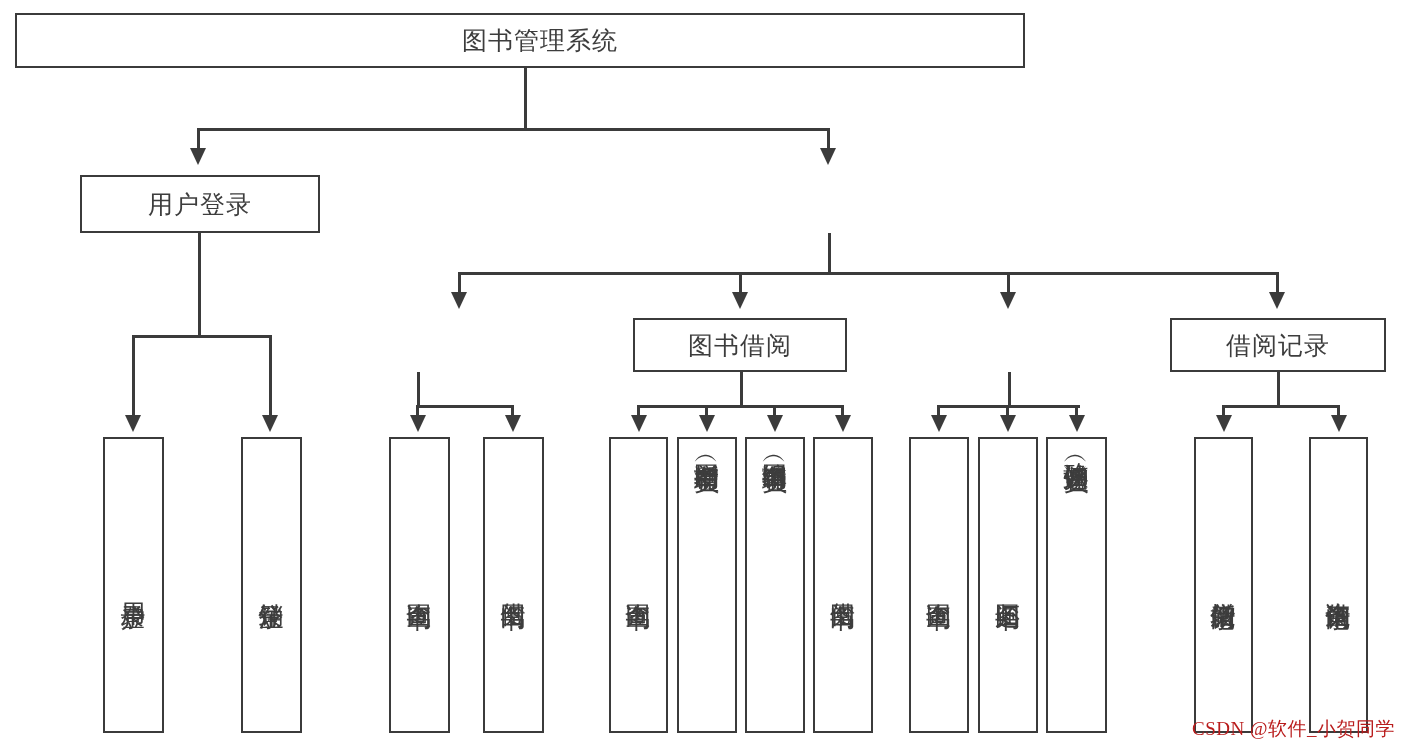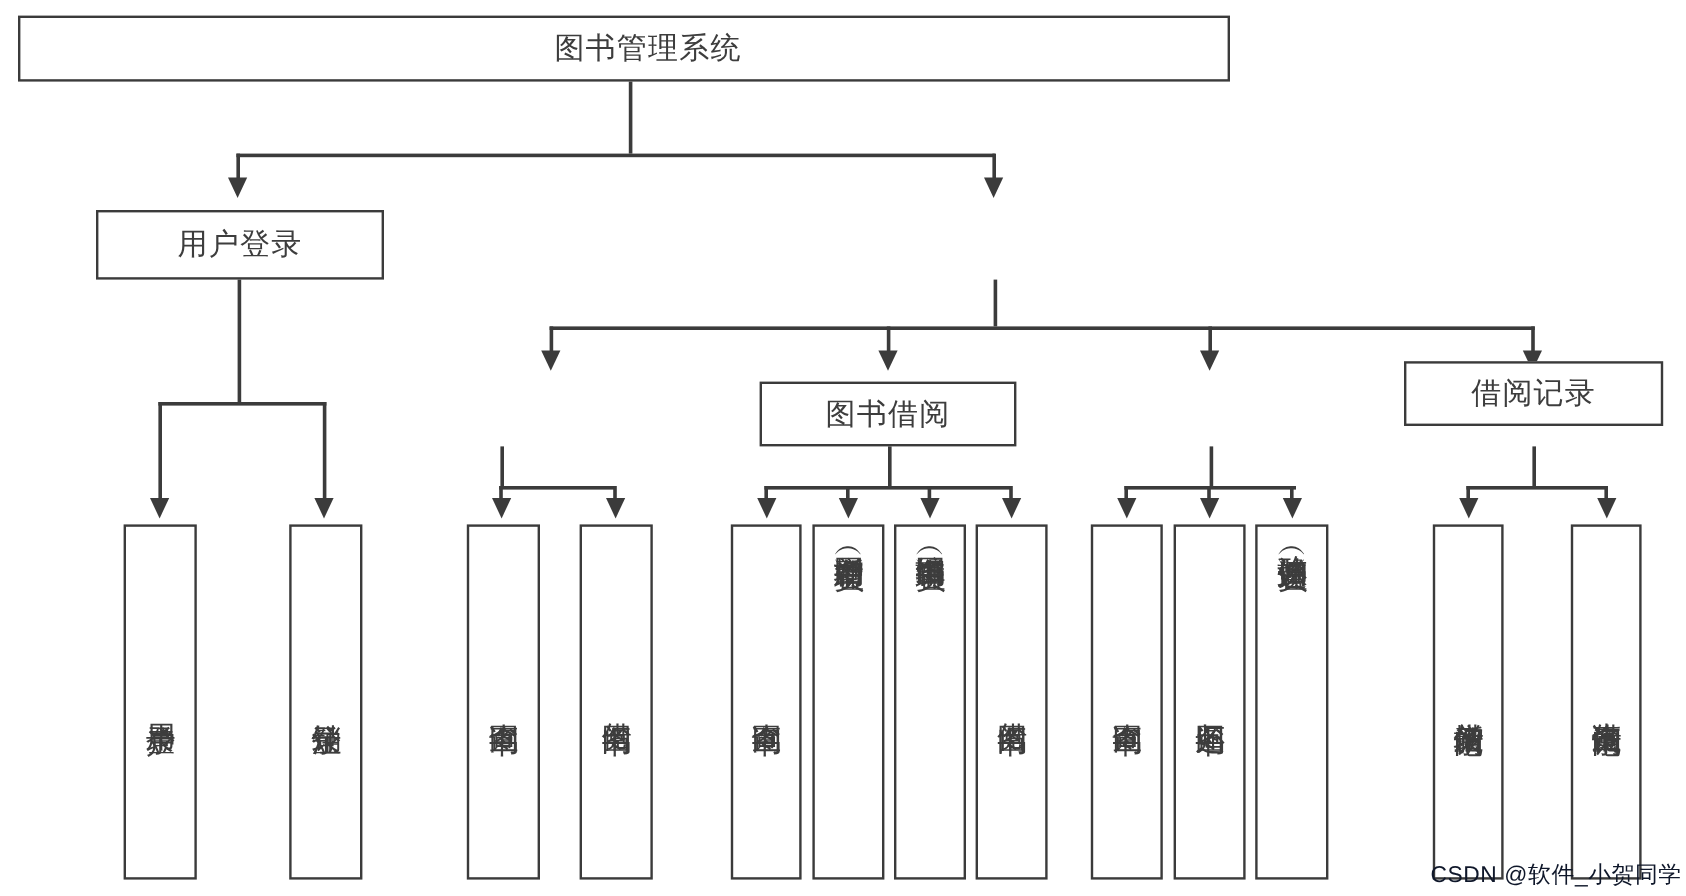--- a/index.html
+++ b/index.html
@@ -62,24 +62,24 @@
   .arrow{
     position:absolute;
     width:0;height:0;
     border-left:8px solid transparent;
     border-right:8px solid transparent;
     border-top:17px solid #3b3b3b;
   }
   .watermark{
     position:absolute;
     font-size:19px;
-    color:#0f172a;
+    color:#b91c1c;
     white-space:nowrap;
     letter-spacing:0.5px;
-    font-family:Liberation Sans, sans-serif;
+    font-family:Liberation Serif, serif;
   }
 </style>
 </head>
 <body>
 
 <div id="canvas">
 
   <div class="node h root" style="left:15px;top:13px;width:1010px;height:55px;padding-left:40px;">
     <span class="lbl">图书管理系统</span>
   </div>
@@ -111,21 +111,21 @@
   <div class="ln vln" style="left:739px;top:272px;width:3px;height:22px;"></div>
   <div class="arrow" style="left:732px;top:292px;"></div>
   <div class="ln vln" style="left:1007px;top:272px;width:3px;height:22px;"></div>
   <div class="arrow" style="left:1000px;top:292px;"></div>
   <div class="ln vln" style="left:1276px;top:272px;width:3px;height:22px;"></div>
   <div class="arrow" style="left:1269px;top:292px;"></div>
 
   <div class="node h" style="left:633px;top:318px;width:214px;height:54px;">
     <span class="lbl">图书借阅</span>
   </div>
-  <div class="node h" style="left:1170px;top:301px;width:216px;height:54px;">
+  <div class="node h" style="left:1170px;top:318px;width:216px;height:54px;">
     <span class="lbl">借阅记录</span>
   </div>
 
   <div class="ln vln" style="left:417px;top:372px;width:3px;height:33px;"></div>
   <div class="ln hln" style="left:416px;top:405px;width:97px;height:3px;"></div>
   <div class="ln vln" style="left:416px;top:405px;width:3px;height:12px;"></div>
   <div class="arrow" style="left:410px;top:415px;"></div>
   <div class="ln vln" style="left:511px;top:405px;width:3px;height:12px;"></div>
   <div class="arrow" style="left:505px;top:415px;"></div>
 

